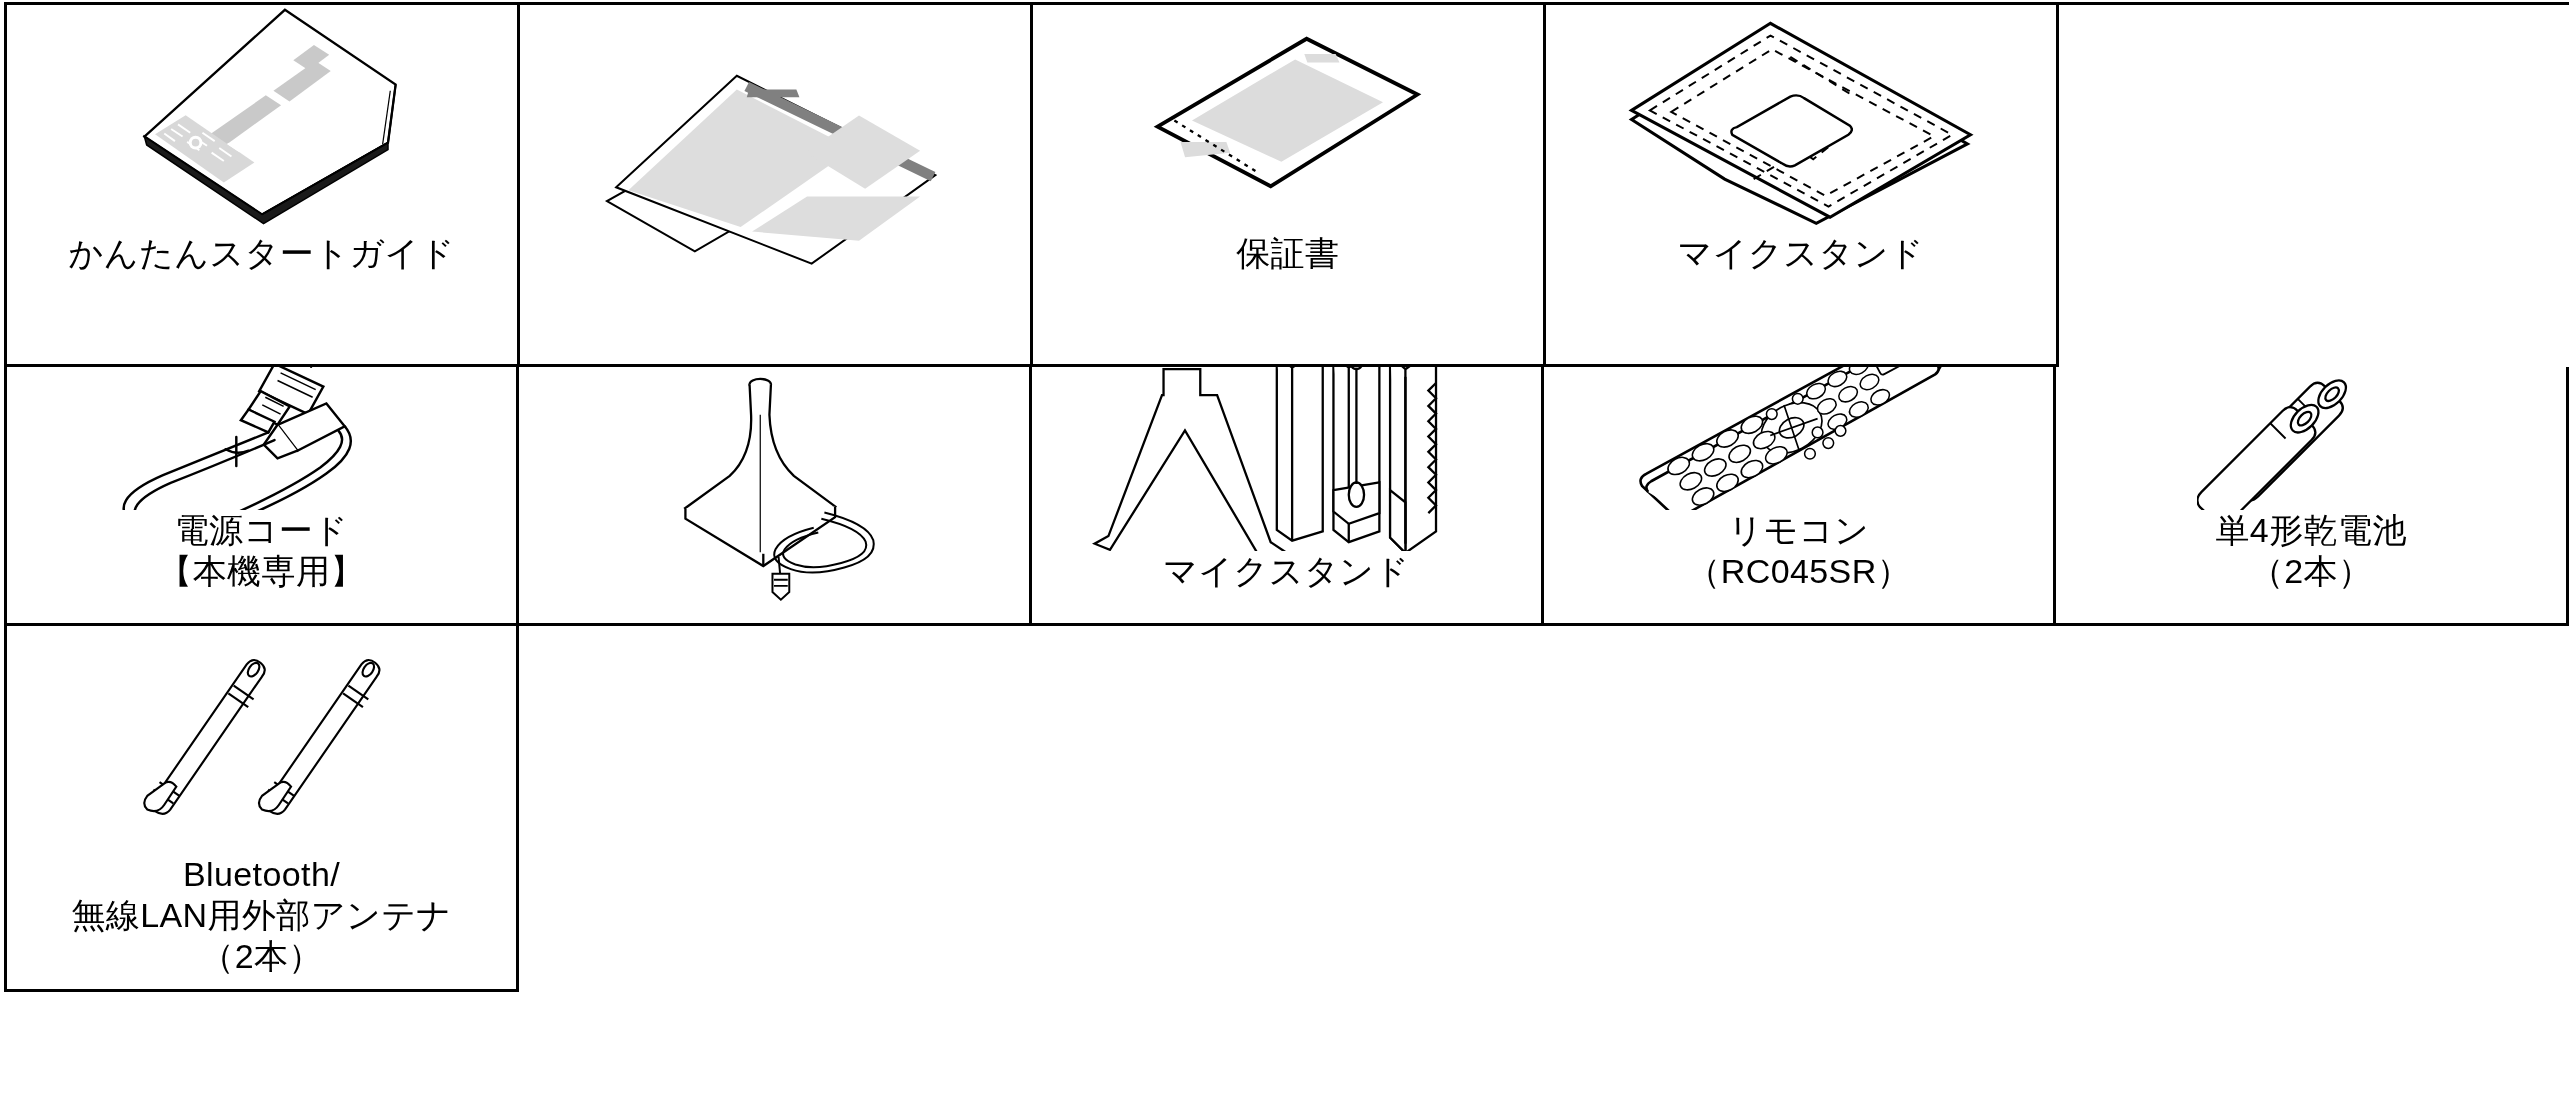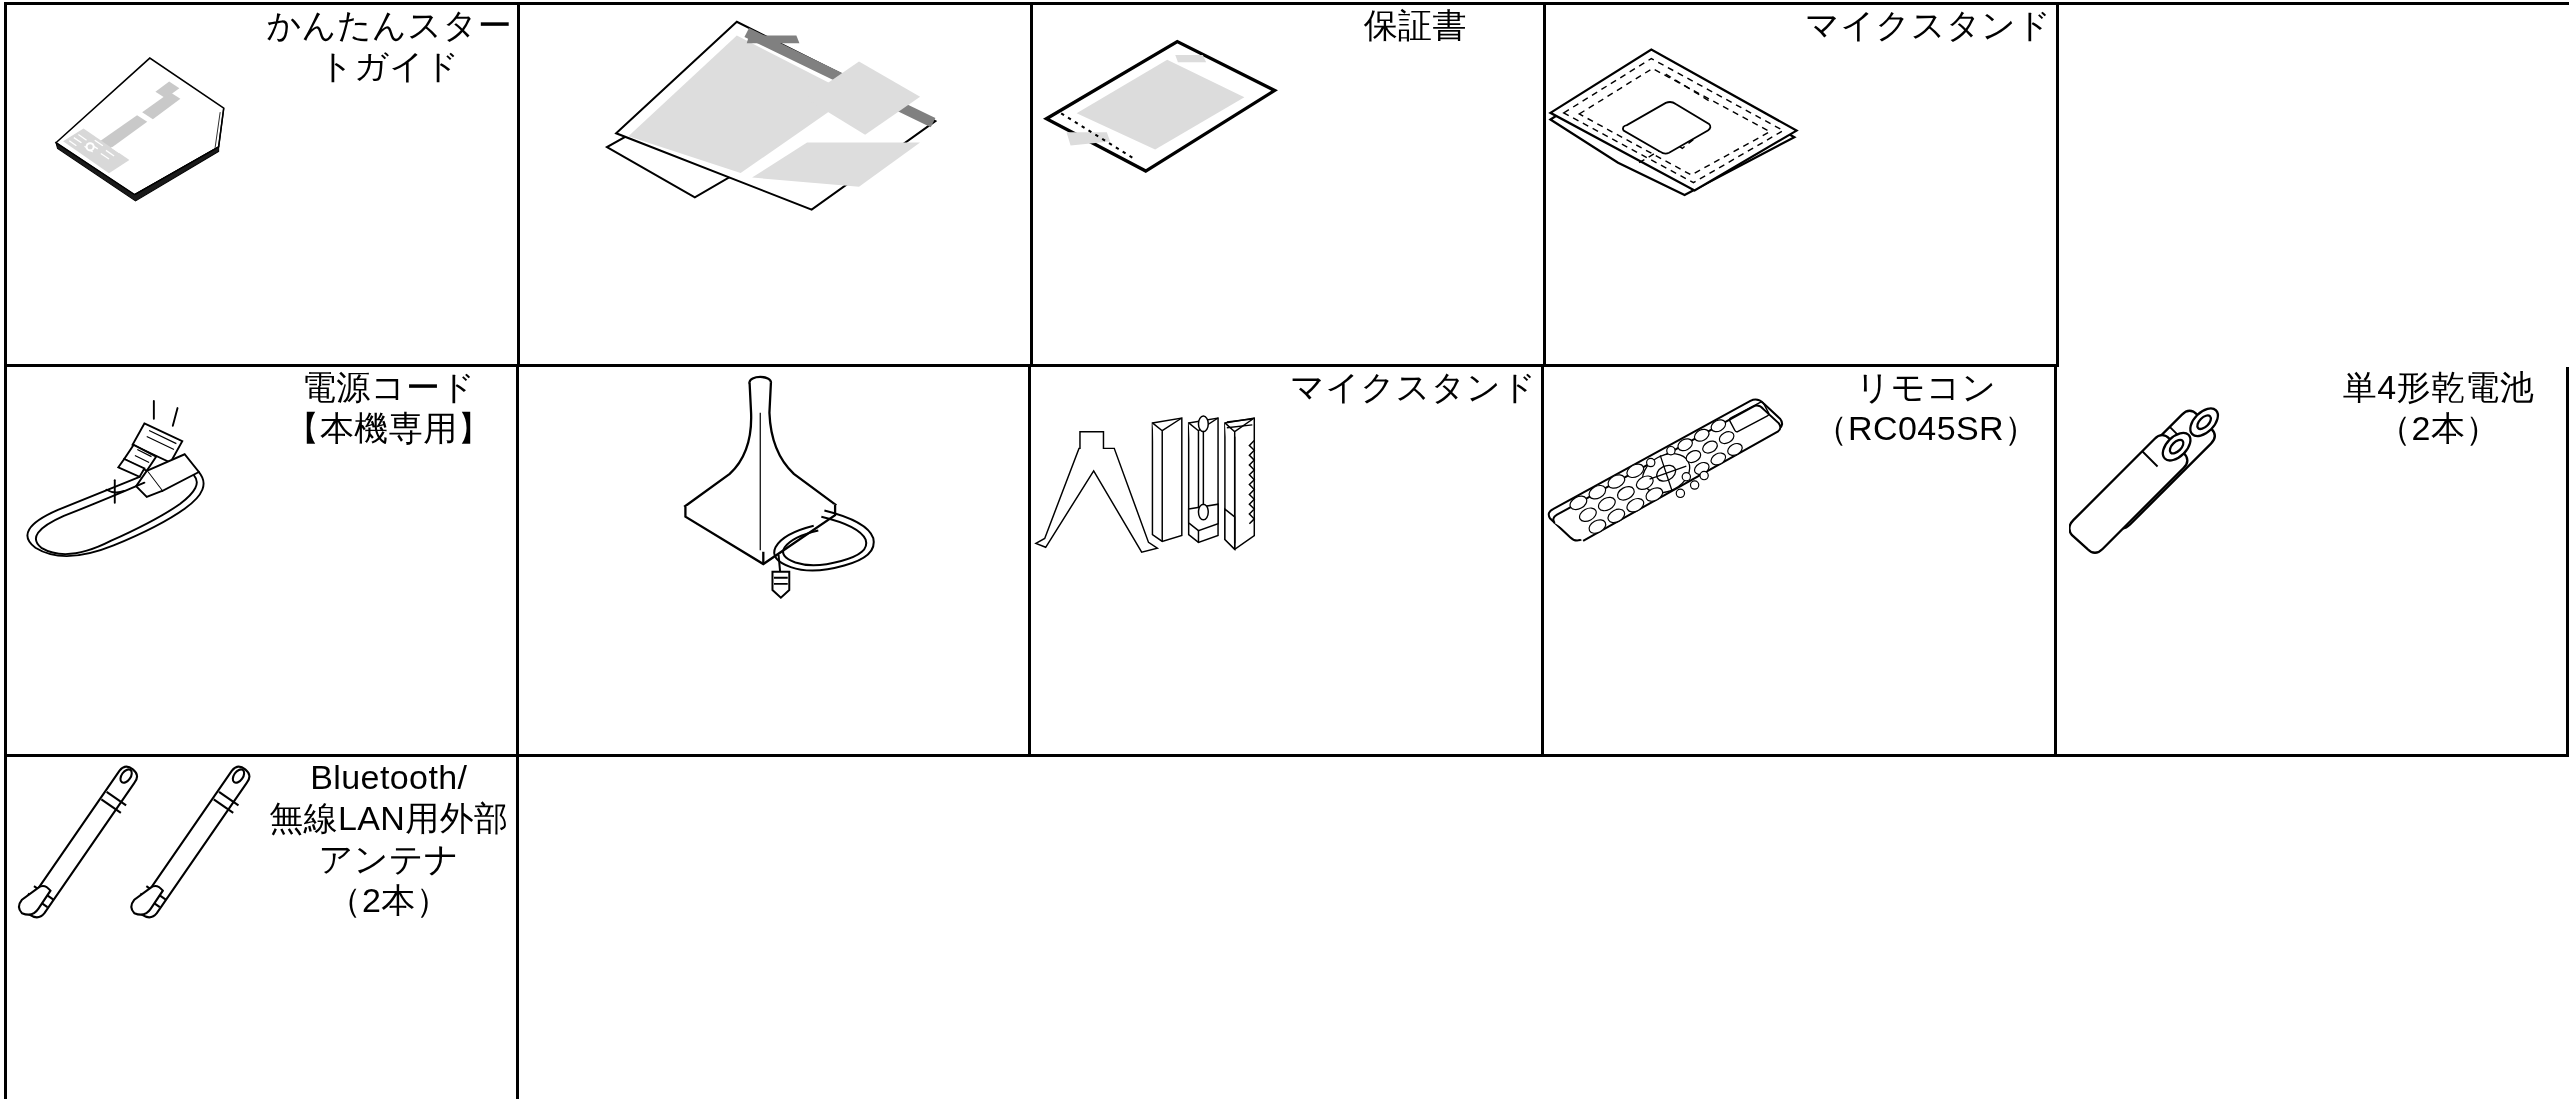--- a/index.html
+++ b/index.html
@@ -31,26 +31,26 @@
   }
 
   .grid-cell {
     box-sizing: border-box;
     border-right: 3.8px solid #000;
     border-bottom: 3.8px solid #000;
     width: 513px;
     position: relative;
     background: #fff;
     display: flex;
-    flex-direction: row;
+    flex-direction: column;
     align-items: flex-start;
   }
 
   .row-1 .grid-cell { height: 362px; }
-  .row-2 .grid-cell { height: 390px; }
+  .row-2 .grid-cell { height: 259px; }
   .row-3 .grid-cell { height: 366px; }
 
   .row-3 .grid-cell.spacer {
     width: 2052px;
     border-right: none;
     border-bottom: none;
   }
 
   .cell-figure {
     width: 100%;

